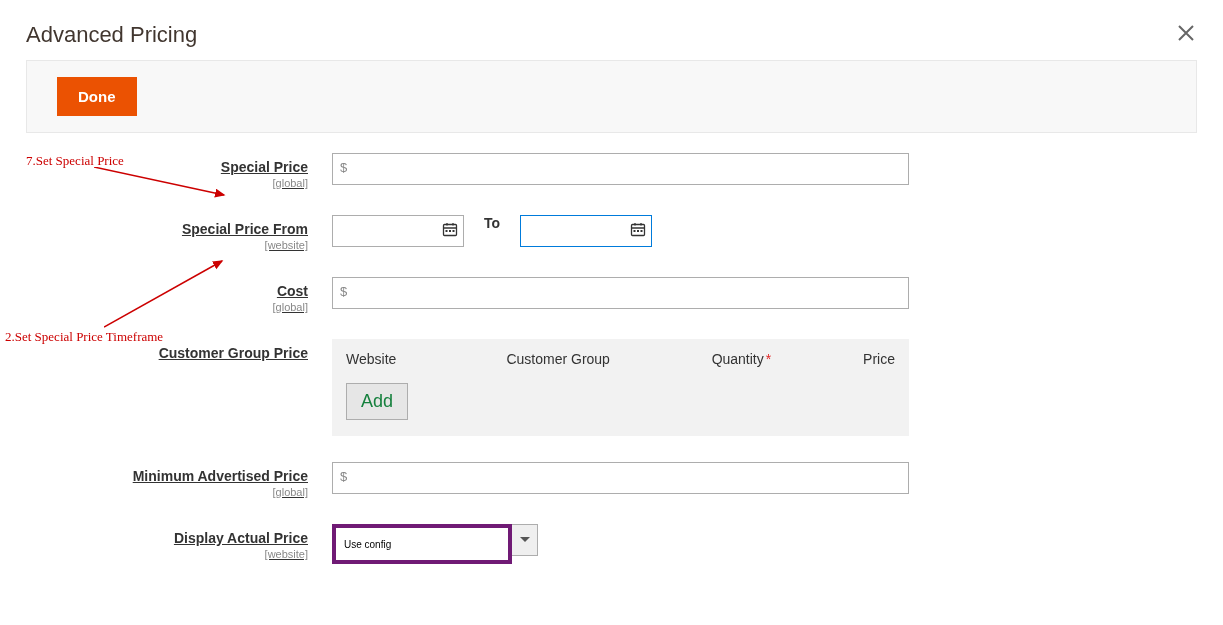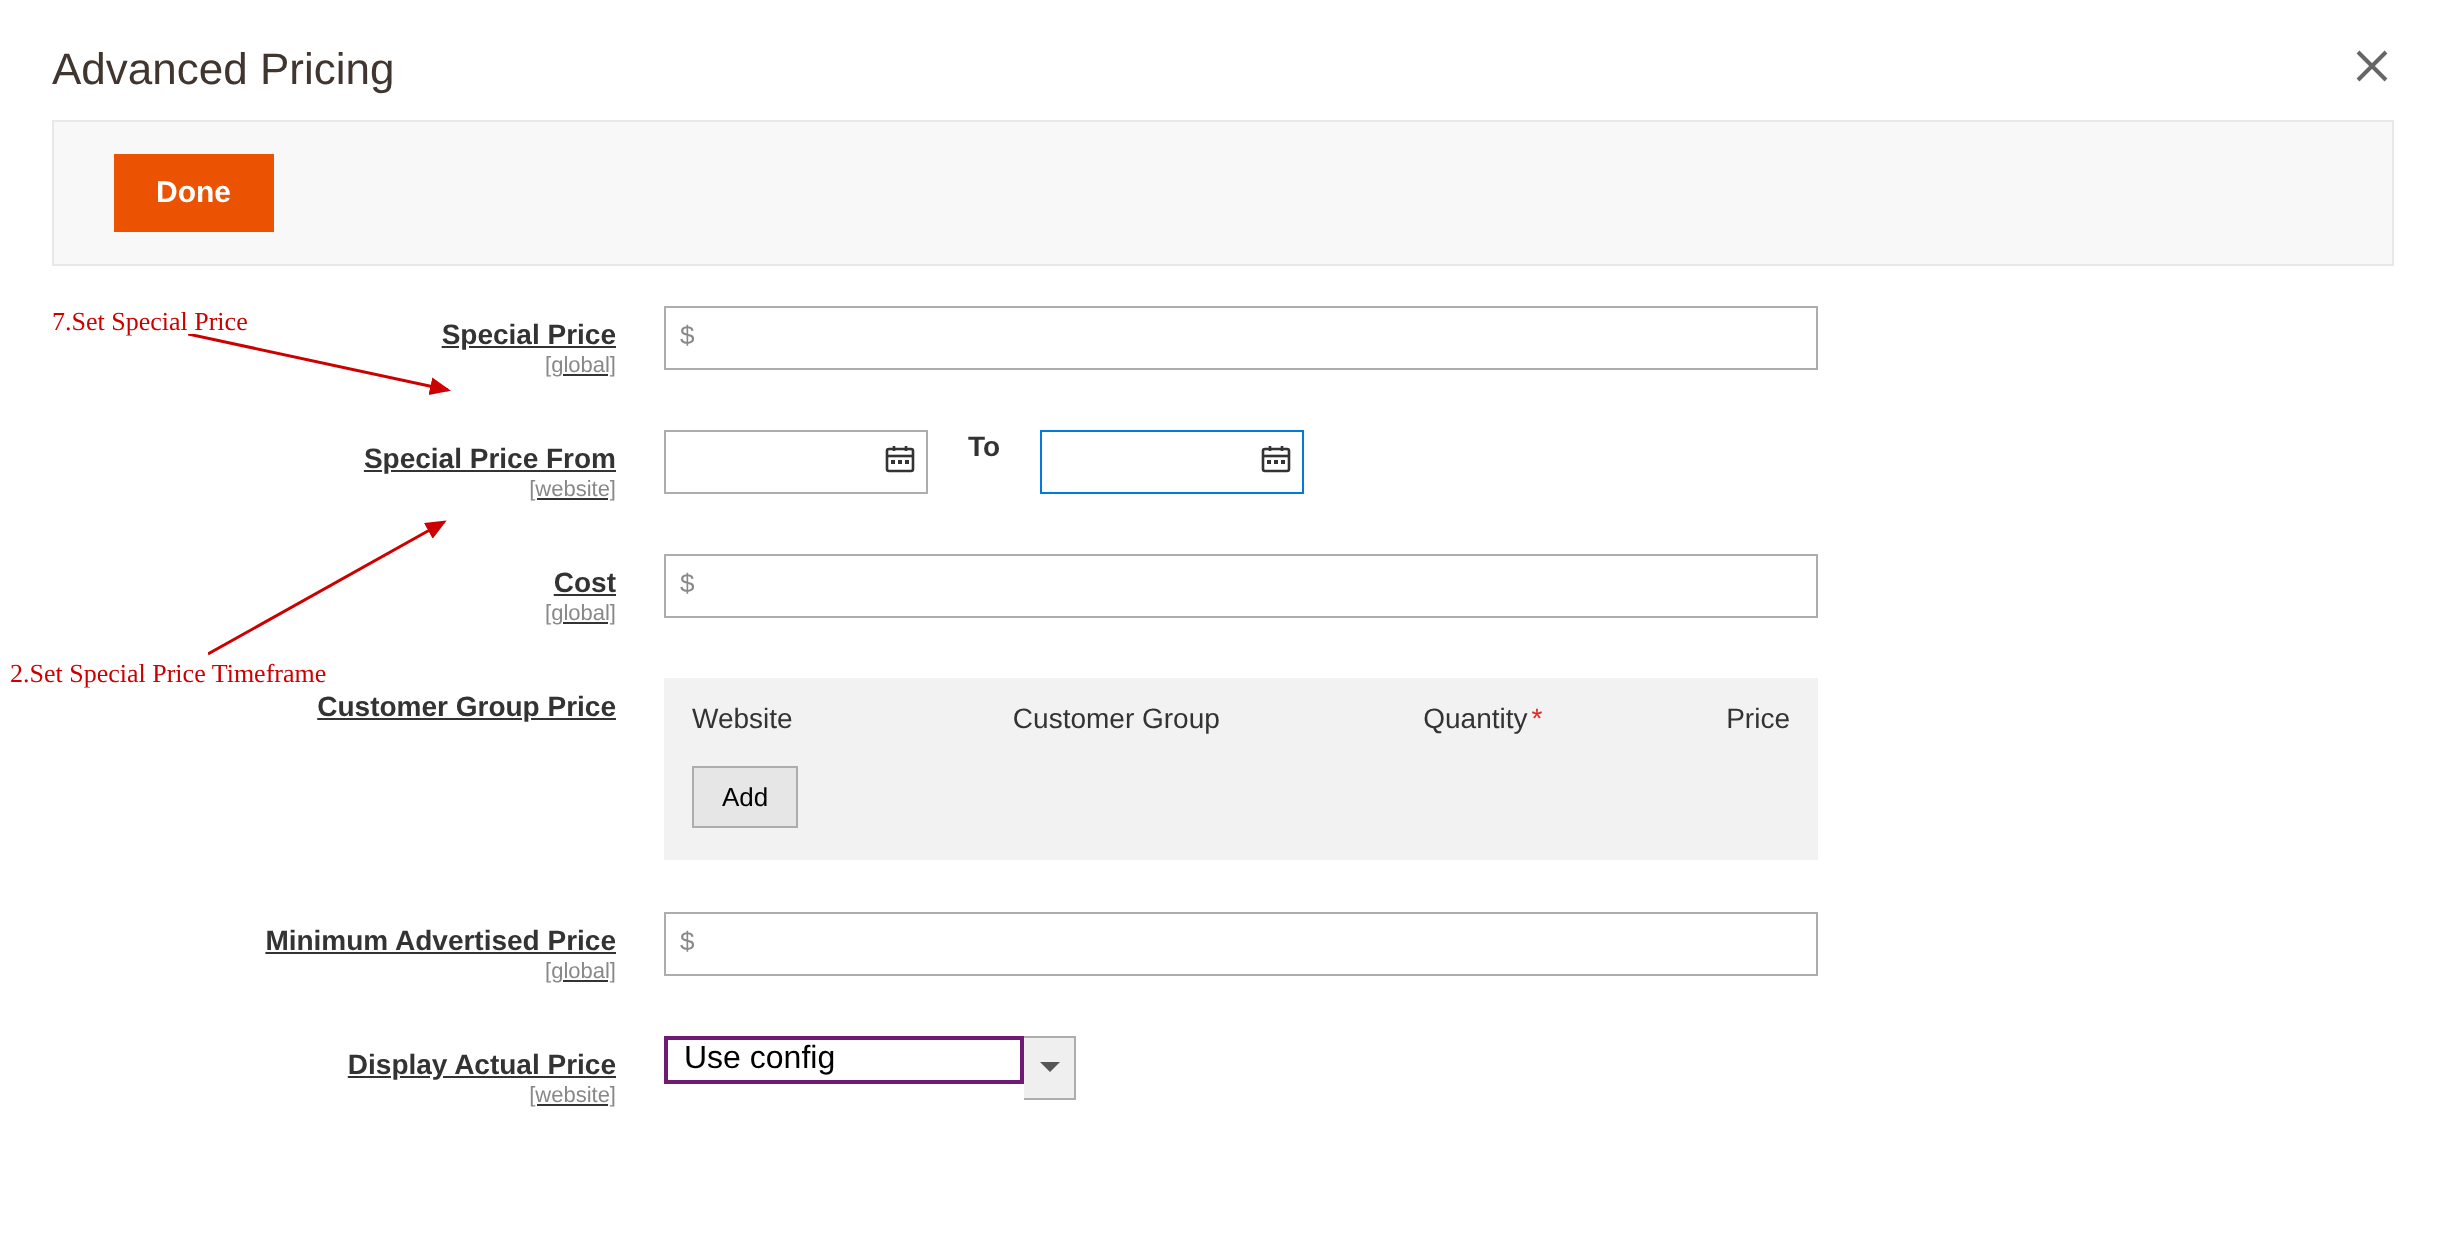--- a/index.html
+++ b/index.html
@@ -156,35 +156,35 @@
   .gp-header > div:nth-child(3){ width: 120px; }
   .gp-header > div:nth-child(4){ flex:1; }
   .required-mark { color: #e22626; margin-left: 2px; }
   .gp-actions {
     padding: 8px 14px 16px 14px;
   }
   .add-btn {
     background: #e6e6e6;
     border: 1px solid #adadad;
     padding: 7px 14px;
-    font-size: 13px;
-    color: #000000;
+    font-size: 18px;
+    color: #15803d;
     cursor: pointer;
     text-align: center;
   }
   .select-wrap {
     position: relative;
     display: inline-block;
   }
   .select-field {
     width: 180px;
-    height: 24px;
-    border: 2px solid #701a75;
+    height: 40px;
+    border: 4px solid #701a75;
     padding: 0 8px;
-    font-size: 16px;
+    font-size: 10px;
     background: #fff;
   }
   .select-btn {
     width: 26px;
     height: 32px;
     border: 1px solid #adadad;
     border-left: 0;
     background: #efefef;
     cursor: pointer;
     display: inline-flex;

